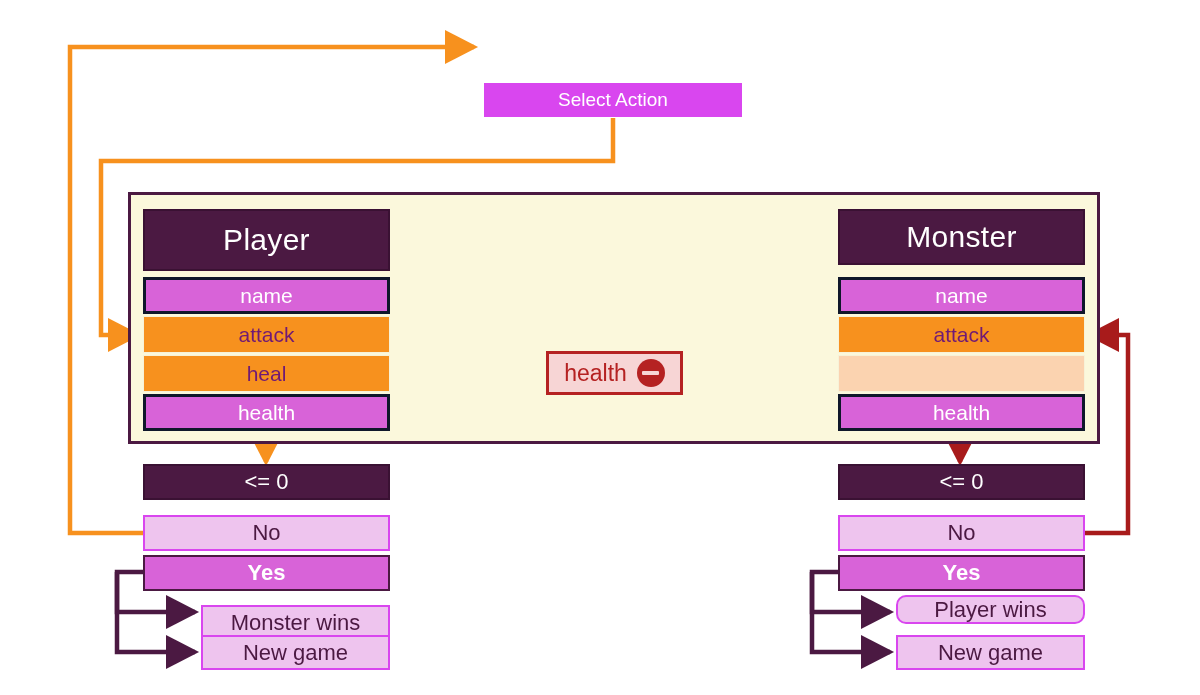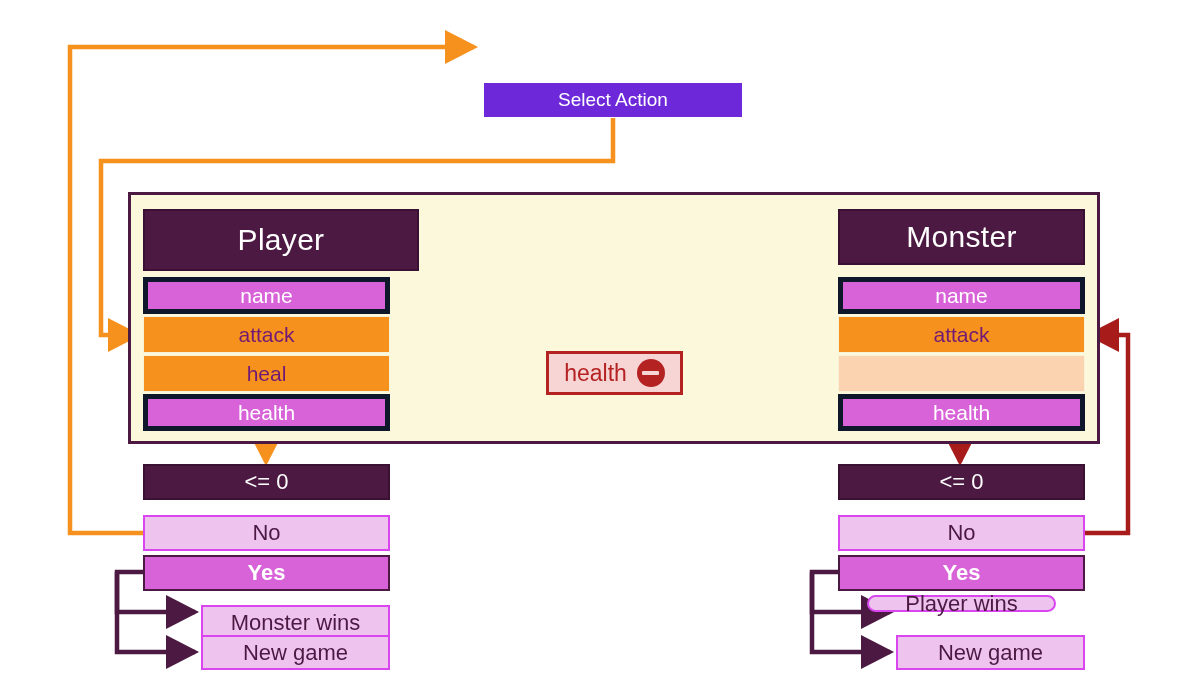--- a/index.html
+++ b/index.html
@@ -16,26 +16,26 @@
   .node{position:absolute;box-sizing:border-box;display:flex;align-items:center;justify-content:center;
         text-align:center;white-space:nowrap;}
 
   
   .title-bar{
     background:#4b1942;color:#ffffff;border:2px solid #3a1133;
     font-size:30px;letter-spacing:.3px;
   }
 
   
-  .row-orchid{background:#d863d8;color:#ffffff;border:5px solid #0f172a;font-size:21px;}
+  .row-orchid{background:#d863d8;color:#ffffff;border:3px solid #0f172a;font-size:21px;}
   .row-orange{background:#f7911e;color:#701a75;border:1px solid #f7f2d8;font-size:21px;}
   .row-peach{background:#fbd3b0;border:1px solid #f7f2d8;}
 
   
-  .select-action{background:#6d28d9;color:#ffffff;font-size:19px;}
+  .select-action{background:#d946ef;color:#ffffff;font-size:19px;}
 
   
   .box-dark{background:#4b1942;color:#ffffff;border:2px solid #3a1133;font-size:22px;}
   .box-lightpink{background:#eec4ee;color:#4b1942;border:2px solid #d946ef;font-size:22px;}
   .box-orchid{background:#d863d8;color:#ffffff;border:2px solid #4b1942;font-size:22px;font-weight:bold;}
 
   
   .cream{
     position:absolute;background:#fbf8dc;border:3px solid #4b1942;box-sizing:border-box;
   }
@@ -115,21 +115,21 @@
       <path d="M838,572 L812,572 L812,612 L890,612" fill="none" stroke="#4b1942" stroke-width="4.5" marker-end="url(#arrow-purple)"></path>
       <path d="M812,572 L812,652 L890,652" fill="none" stroke="#4b1942" stroke-width="4.5" marker-end="url(#arrow-purple)"></path>
     </g>
   </svg>
 
 
   <div class="node select-action" style="left:484px;top:83px;width:258px;height:34px;">Select Action</div>
 
   <div class="cream" style="left:128px;top:192px;width:972px;height:252px;"></div>
 
-  <div class="node title-bar" style="left:143px;top:209px;width:276px;height:62px;">Player</div>
+  <div class="node title-bar" style="left:143px;top:209px;width:247px;height:62px;">Player</div>
 
   <div class="node row-orchid" style="left:143px;top:277px;width:247px;height:37px;">name</div>
 
   <div class="node row-orange" style="left:143px;top:316px;width:247px;height:37px;">attack</div>
 
   <div class="node row-orange" style="left:143px;top:355px;width:247px;height:37px;">heal</div>
 
   <div class="node row-orchid" style="left:143px;top:394px;width:247px;height:37px;">health</div>
 
   <div class="node title-bar" style="left:838px;top:209px;width:247px;height:56px;">Monster</div>
@@ -158,17 +158,17 @@
   <div class="node box-lightpink" style="left:201px;top:605px;width:189px;height:35px;">Monster wins</div>
 
   <div class="node box-lightpink" style="left:201px;top:635px;width:189px;height:35px;">New game</div>
 
   <div class="node box-dark" style="left:838px;top:464px;width:247px;height:36px;">&lt;= 0</div>
 
   <div class="node box-lightpink" style="left:838px;top:515px;width:247px;height:36px;">No</div>
 
   <div class="node box-orchid" style="left:838px;top:555px;width:247px;height:36px;">Yes</div>
 
-  <div class="node box-lightpink" style="left:867px;top:595px;width:189px;height:17px;border-radius:10px;">Player wins</div>
+  <div class="node box-lightpink" style="left:896px;top:595px;width:189px;height:29px;border-radius:10px;">Player wins</div>
 
   <div class="node box-lightpink" style="left:896px;top:635px;width:189px;height:35px;">New game</div>
 
 </div>
 
 </body></html>

